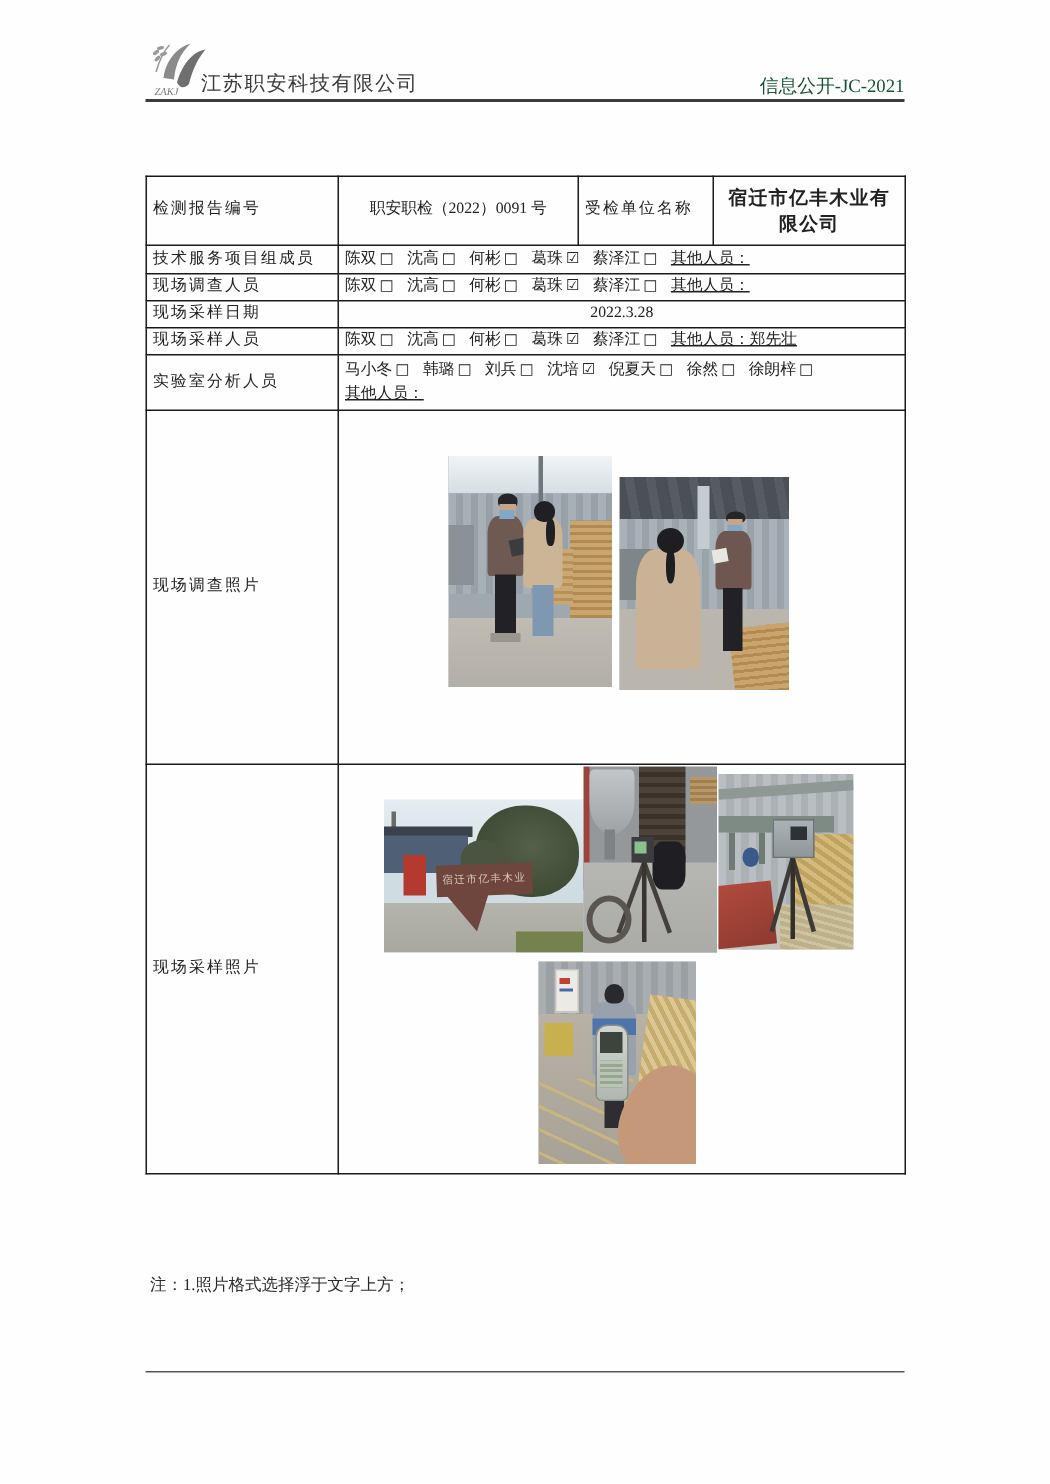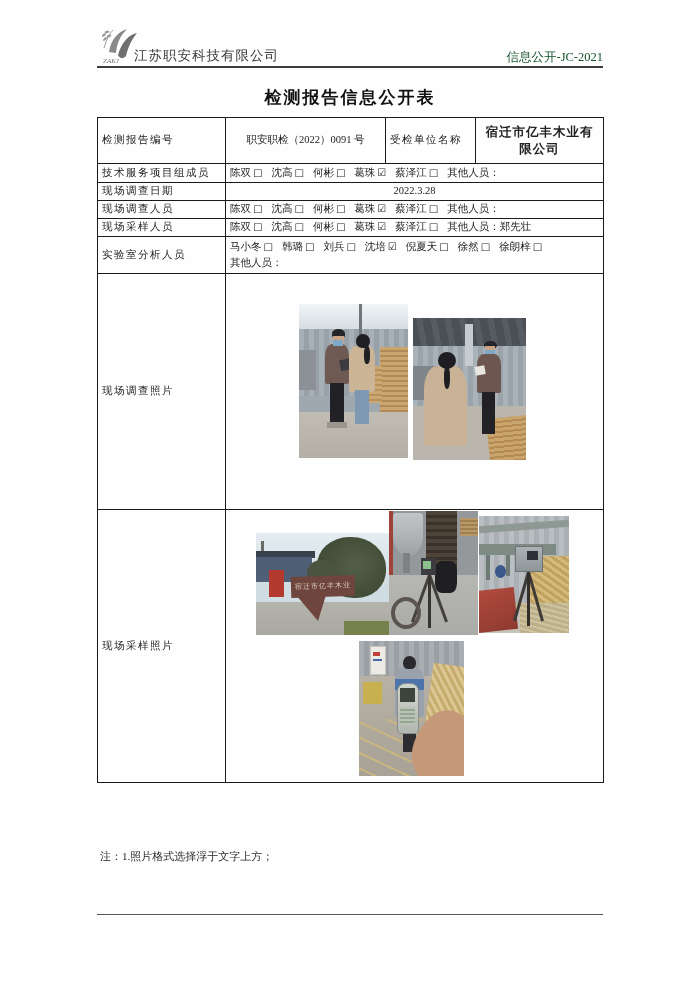--- a/index.html
+++ b/index.html
@@ -21,21 +21,21 @@
              table-layout:fixed;border:1.5px solid #1a1a1a;font-size:10.5px;}
   table.info td{border:1px solid #1a1a1a;padding:0 4px;box-sizing:border-box;overflow:hidden;
                 color:#222;line-height:1.35;}
   td.lbl{text-align:left;letter-spacing:1.5px;}
   td.ctr{text-align:center;}
   td.fill{text-align:center;font-weight:bold;font-size:12.5px;letter-spacing:1px;line-height:1.25;}
   td.script{text-align:center;font-size:12.5px;letter-spacing:2px;}
   td.members{text-align:left;padding-left:6px;}
   .member{margin-right:9px;white-space:nowrap;}
   .member .box{font-family:"DejaVu Sans","Liberation Sans",sans-serif;font-size:10px;margin-left:2px;}
-  .member.other{margin-right:0;}
+  .member.other{margin-right:0;text-decoration:underline;}
   .member.other.block{display:block;margin-top:2px;}
   td.photocell{position:relative;padding:0;}
 
   
   .ph{position:absolute;overflow:hidden;}
   .ph div{position:absolute;}
 
   
   .pA{left:73px;top:30px;width:109px;height:154px;background:#9fa8ae;}
   .pA-win{left:0;top:0;width:100%;height:16%;background:linear-gradient(#f0f4f6,#d5dee3);border-bottom:2px solid #7d868c;}
@@ -159,47 +159,46 @@
     <ellipse cx="7" cy="13" rx="2.4" ry="1.2" fill="#9a9a9a" transform="rotate(-45 7 13)"></ellipse>
     <ellipse cx="11" cy="10" rx="2.4" ry="1.2" fill="#9a9a9a" transform="rotate(-20 11 10)"></ellipse>
     <path d="M11 26 C13 12, 22 5, 29 3 C22 10, 19 17, 18 27 Z" fill="#8a8a8a"></path>
     <path d="M20 29 C24 15, 32 8, 39 7 C33 14, 30 22, 28 30 C25 33, 22 33, 20 29 Z" fill="#6f6f6f"></path>
     <text x="5" y="37" font-size="7" font-style="italic" fill="#777" font-family="Liberation Serif, serif">ZAKJ</text>
   </svg>
   <span class="company">江苏职安科技有限公司</span>
   <span class="doccode">信息公开-JC-2021</span>
   <div class="hrule"></div>
 
-  <div class="title">检测报告信息公开表</div>
 
   <table class="info">
     <colgroup>
         <col style="width:128px">
         <col style="width:160px">
         <col style="width:90px">
         <col style="width:128px">
       </colgroup>
     <tbody>
         <tr style="height:46px">
       <td class="lbl">检测报告编号</td>
       <td class="ctr">职安职检（2022）0091 号</td>
       <td class="lbl">受检单位名称</td>
       <td class="fill">宿迁市亿丰木业有限公司</td>
     </tr>
     <tr style="height:19px">
       <td class="lbl">技术服务项目组成员</td>
       <td class="members" colspan="3"><span class="member"><span>陈双</span><span class="box">□</span></span><span class="member"><span>沈高</span><span class="box">□</span></span><span class="member"><span>何彬</span><span class="box">□</span></span><span class="member"><span>葛珠</span><span class="box">☑</span></span><span class="member"><span>蔡泽江</span><span class="box">□</span></span><span class="member other">其他人员：</span></td>
     </tr>
     <tr style="height:18px">
-      <td class="lbl">现场调查日期</td>
-      <td class="ctr" colspan="3">2022.3.28</td>
-    </tr>
-    <tr style="height:18px">
       <td class="lbl">现场调查人员</td>
       <td class="members" colspan="3"><span class="member"><span>陈双</span><span class="box">□</span></span><span class="member"><span>沈高</span><span class="box">□</span></span><span class="member"><span>何彬</span><span class="box">□</span></span><span class="member"><span>葛珠</span><span class="box">☑</span></span><span class="member"><span>蔡泽江</span><span class="box">□</span></span><span class="member other">其他人员：</span></td>
+    </tr>
+    <tr style="height:18px">
+      <td class="lbl">现场采样日期</td>
+      <td class="ctr" colspan="3">2022.3.28</td>
     </tr>
     <tr style="height:18px">
       <td class="lbl">现场采样人员</td>
       <td class="members" colspan="3"><span class="member"><span>陈双</span><span class="box">□</span></span><span class="member"><span>沈高</span><span class="box">□</span></span><span class="member"><span>何彬</span><span class="box">□</span></span><span class="member"><span>葛珠</span><span class="box">☑</span></span><span class="member"><span>蔡泽江</span><span class="box">□</span></span><span class="member other">其他人员：郑先壮</span></td>
     </tr>
     <tr style="height:37px">
       <td class="lbl">实验室分析人员</td>
       <td class="members" colspan="3"><span class="member"><span>马小冬</span><span class="box">□</span></span><span class="member"><span>韩璐</span><span class="box">□</span></span><span class="member"><span>刘兵</span><span class="box">□</span></span><span class="member"><span>沈培</span><span class="box">☑</span></span><span class="member"><span>倪夏天</span><span class="box">□</span></span><span class="member"><span>徐然</span><span class="box">□</span></span><span class="member"><span>徐朗梓</span><span class="box">□</span></span><span class="member other block">其他人员：</span></td>
     </tr>
     <tr style="height:236px">

